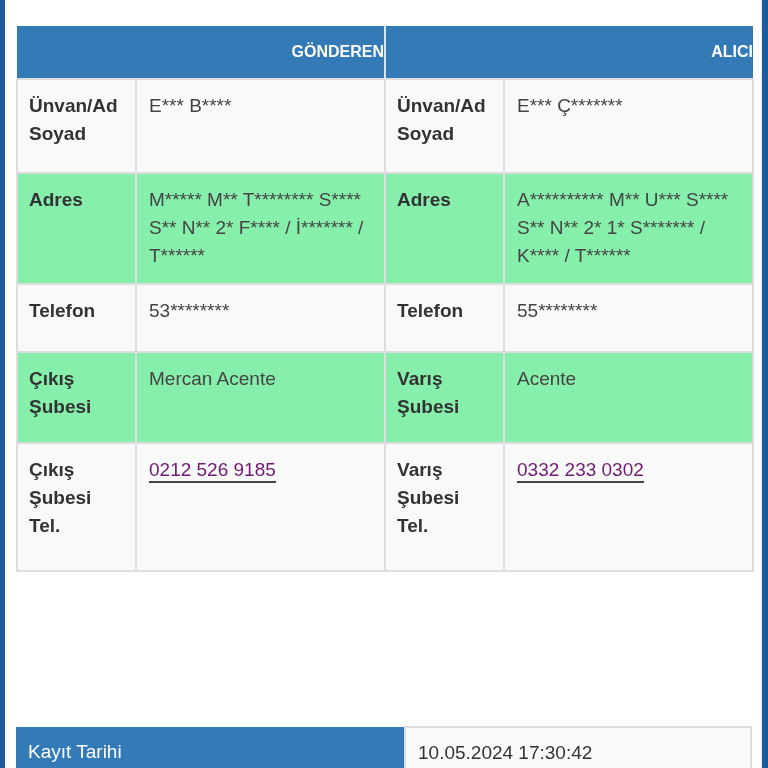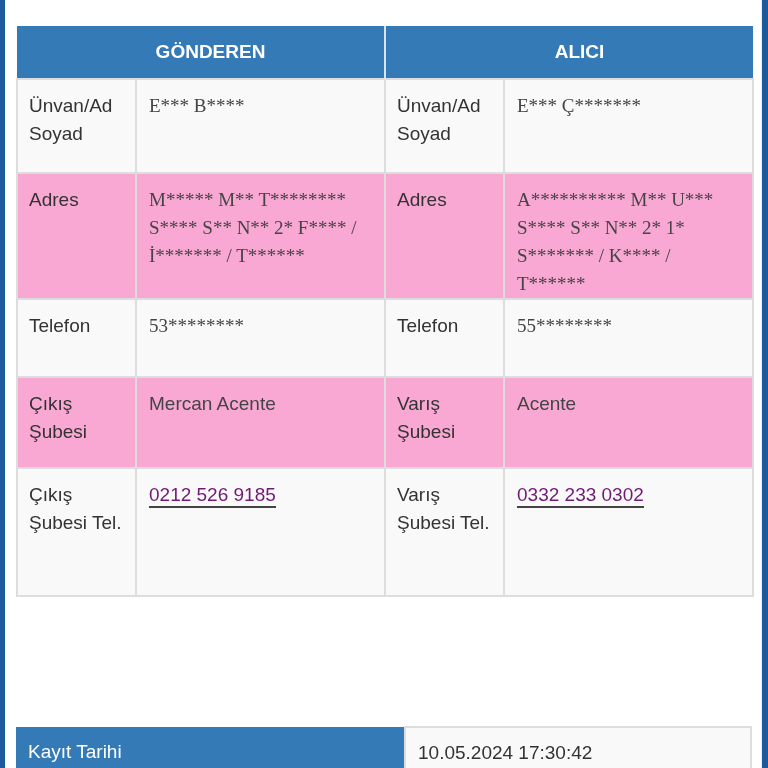--- a/index.html
+++ b/index.html
@@ -10,30 +10,30 @@
   .frame-left { position:absolute; left:0; top:0; width:5px; height:768px; background:#1c5a9c; }
   .frame-right { position:absolute; right:0; top:0; width:6px; height:768px; background:#1c5a9c; }
   .frame-right-inner { position:absolute; right:6px; top:0; width:1px; height:768px; background:#e6eef6; }
 
   table { border-collapse:collapse; position:absolute; left:16px; table-layout:fixed; }
   #party-table { top:26px; width:736px; }
   #party-table col.lab { width:119px; }
   #party-table col.val { width:249px; }
   td, th { border:2px solid #dddddd; vertical-align:top; font-size:19px; line-height:28px; padding:0; }
   th.head {
-    background:#337ab7; color:#ffffff; text-align:center; font-weight:bold;
-    height:52px; vertical-align:middle; padding-left:20px; font-size:19px;
+    background:#337ab7; color:#ffffff; text-align:right; font-weight:bold;
+    height:52px; vertical-align:middle; padding-left:20px; font-size:16px;
     border:none; border-right:2px solid #d6e6f4;
   }
   th.head.last { border-right:none; }
-  td.lab { font-weight:normal; color:#333; padding:12px 10px 0 11px; }
+  td.lab { font-weight:bold; color:#333; padding:12px 10px 0 11px; }
   td.val { color:#444; padding:12px 10px 0 12px; }
   tr.striped td { background:#f9f9f9; }
-  tr.plain td { background:#f9a8d4; }
-  .mask { letter-spacing:0px;font-family:Liberation Serif, serif; }
+  tr.plain td { background:#86efac; }
+  .mask { letter-spacing:0px; }
   .link { color:#701a75; text-decoration:none; border-bottom:2px solid #444; padding-bottom:1px; }
 
   #date-table { top:726px; width:736px; }
   #date-table td { height:56px; }
   td.date-lab {
     background:#337ab7; color:#ffffff; font-weight:normal; padding:11px 10px 0 12px; border:none;
     width:366px;
   }
   td.date-val { background:#f9f9f9; padding:11px 10px 0 12px; color:#333; }
 </style>
@@ -63,21 +63,21 @@
       <td class="val mask">E*** B****</td>
       <td class="lab">Ünvan/Ad Soyad</td>
       <td class="val mask">E*** Ç*******</td>
     </tr>
     <tr class="plain" style="height:111px">
       <td class="lab">Adres</td>
       <td class="val mask">M***** M** T******** S**** S** N** 2* F**** / İ******* / T******</td>
       <td class="lab">Adres</td>
       <td class="val mask">A********** M** U*** S**** S** N** 2* 1* S******* / K**** / T******</td>
     </tr>
-    <tr class="striped" style="height:78px">
+    <tr class="striped" style="height:68px">
       <td class="lab">Telefon</td>
       <td class="val mask">53********</td>
       <td class="lab">Telefon</td>
       <td class="val mask">55********</td>
     </tr>
     <tr class="plain" style="height:91px">
       <td class="lab">Çıkış Şubesi</td>
       <td class="val">Mercan Acente</td>
       <td class="lab">Varış Şubesi</td>
       <td class="val">Acente</td>

